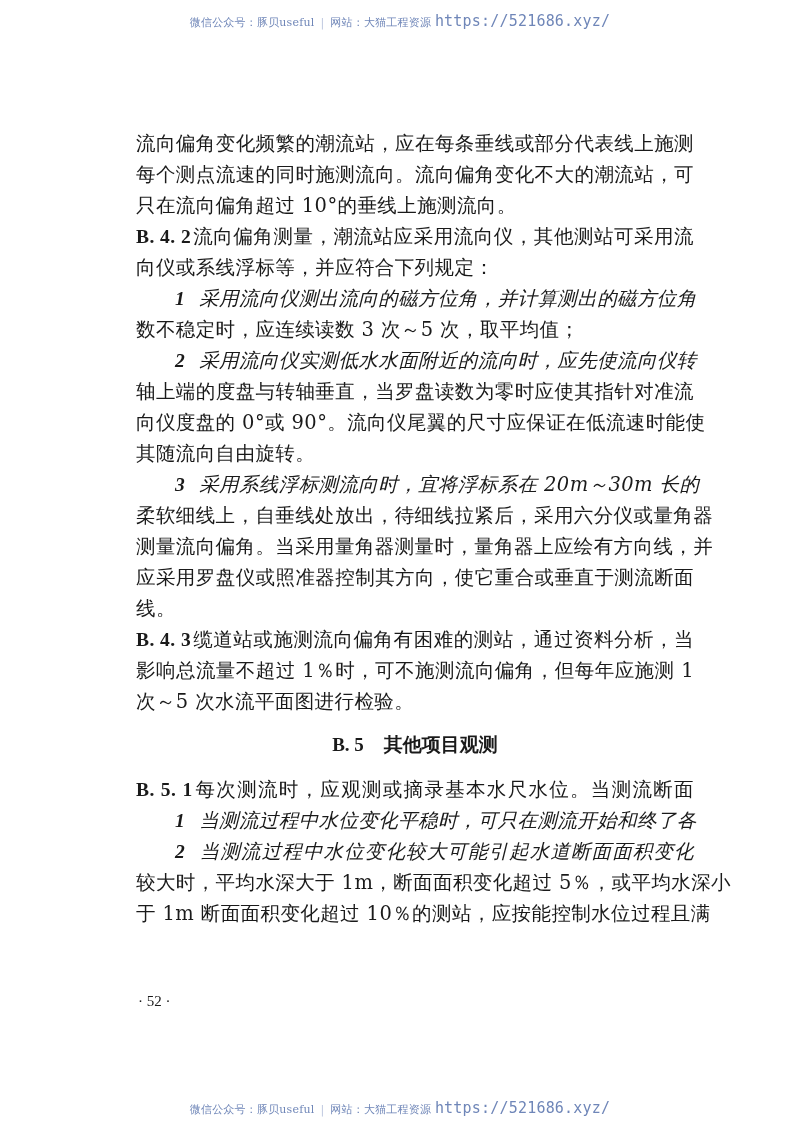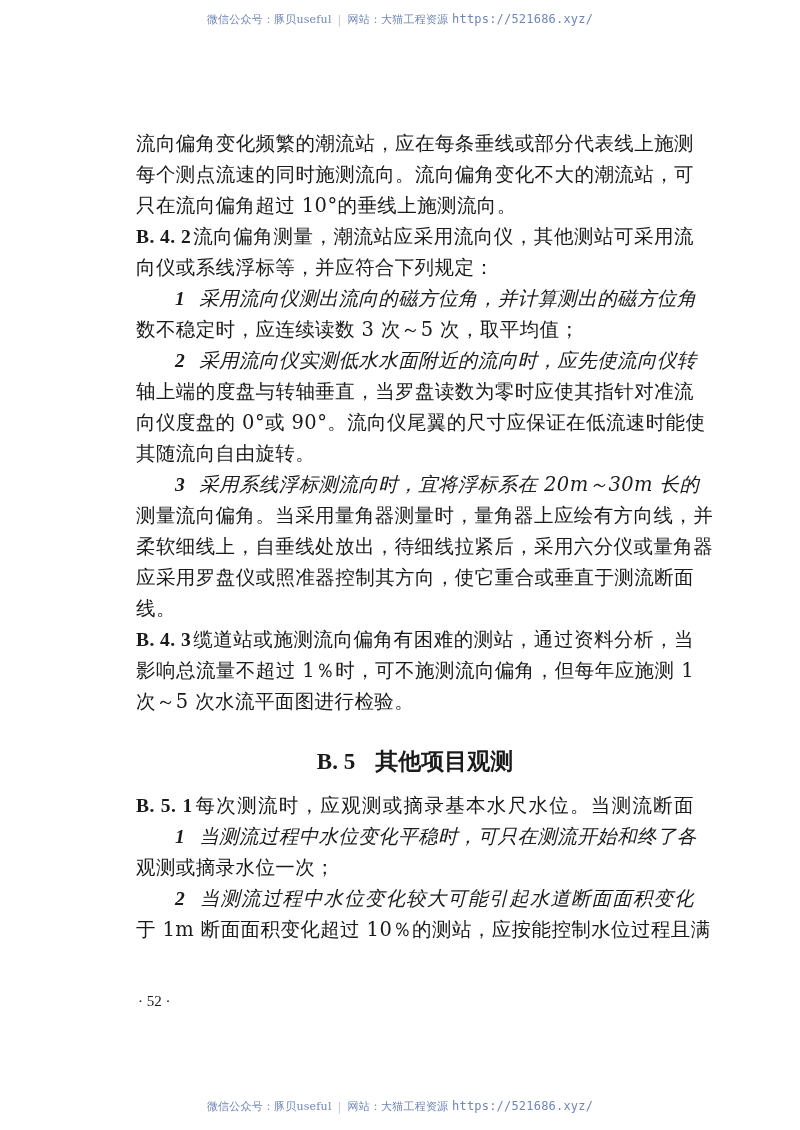--- a/index.html
+++ b/index.html
@@ -6,35 +6,35 @@
   body {
     width: 800px; height: 1130px; background: #ffffff; position: relative; overflow: hidden;
     font-family: "DejaVu Serif", "Liberation Serif", serif; color: #1a1a1a;
   }
   .watermark {
     position: absolute; left: 0; width: 800px; text-align: center;
     font-size: 11px; color: #6f86b8; letter-spacing: 0.2px;
     font-family: "DejaVu Serif", serif;
   }
   .watermark .sep { color: #b8c3dc; margin: 0 6px; }
-  .watermark .url { font-family: "DejaVu Sans Mono", "Liberation Mono", monospace; font-size: 12px; }
+  .watermark .url { font-family: "DejaVu Sans Mono", "Liberation Mono", monospace; font-size: 15px; }
   #wm-top { top: 12px; }
   #wm-bottom { top: 1099px; }
   .content { position: absolute; left: 136px; top: 128px; width: 558px; }
   .line {
     height: 31px; line-height: 31px; font-size: 19.5px; white-space: nowrap;
     text-align: justify; text-align-last: justify; letter-spacing: 0.4px;
   }
   .line.last { text-align-last: left; }
   .indent { padding-left: 39px; font-style: italic; }
   .num { font-weight: bold; font-family: "Liberation Serif", serif; margin-right: 14px; }
   .clause { font-weight: bold; font-family: "Liberation Serif", serif; margin-right: 2px; }
   .heading {
-    height: 31px; line-height: 31px; margin: 28px 0 14px 0; text-align: center;
-    font-size: 23px; font-weight: bold;
+    height: 31px; line-height: 31px; margin: 12px 0 14px 0; text-align: center;
+    font-size: 19px; font-weight: bold;
   }
   .heading .hnum { font-family: "Liberation Serif", serif; margin-right: 20px; }
   .pageno {
     position: absolute; left: 138px; top: 993px; font-size: 15px;
     font-family: "Liberation Serif", serif;
   }
 </style>
 </head>
 <body>
 
@@ -53,37 +53,37 @@
 
   <div class="line indent"><span class="num">1</span><span>采用流向仪测出流向的磁方位角，并计算测出的磁方位角</span></div>
   <div class="line last">数不稳定时，应连续读数 3 次～5 次，取平均值；</div>
 
   <div class="line indent"><span class="num">2</span><span>采用流向仪实测低水水面附近的流向时，应先使流向仪转</span></div>
   <div class="line">轴上端的度盘与转轴垂直，当罗盘读数为零时应使其指针对准流</div>
   <div class="line">向仪度盘的 0°或 90°。流向仪尾翼的尺寸应保证在低流速时能使</div>
   <div class="line last">其随流向自由旋转。</div>
 
   <div class="line indent"><span class="num">3</span><span>采用系线浮标测流向时，宜将浮标系在 20m～30m 长的</span></div>
+  <div class="line">柔软细线上，自垂线处放出，待细线拉紧后，采用六分仪或量角器</div>
   <div class="line">测量流向偏角。当采用量角器测量时，量角器上应绘有方向线，并</div>
-  <div class="line">柔软细线上，自垂线处放出，待细线拉紧后，采用六分仪或量角器</div>
   <div class="line">应采用罗盘仪或照准器控制其方向，使它重合或垂直于测流断面</div>
   <div class="line last">线。</div>
 
   <div class="line"><span class="clause">B. 4. 3</span><span>缆道站或施测流向偏角有困难的测站，通过资料分析，当</span></div>
   <div class="line">影响总流量不超过 1％时，可不施测流向偏角，但每年应施测 1</div>
   <div class="line last">次～5 次水流平面图进行检验。</div>
 
   <div class="heading"><span class="hnum">B. 5</span><span>其他项目观测</span></div>
 
   <div class="line"><span class="clause">B. 5. 1</span><span>每次测流时，应观测或摘录基本水尺水位。当测流断面</span></div>
 
   <div class="line indent"><span class="num">1</span><span>当测流过程中水位变化平稳时，可只在测流开始和终了各</span></div>
-  <div class="line last">观测或摘录水位一次；</div>
 
   <div class="line indent"><span class="num">2</span><span>当测流过程中水位变化较大可能引起水道断面面积变化</span></div>
+  <div class="line">较大时，平均水深大于 1m，断面面积变化超过 5％，或平均水深小</div>
   <div class="line">于 1m 断面面积变化超过 10％的测站，应按能控制水位过程且满</div>
 </div>
 
 <div class="pageno">· 52 ·</div>
 
 <div class="watermark" id="wm-bottom">
   <span>微信公众号：豚贝useful</span><span class="sep">|</span><span>网站：大猫工程资源</span> <span class="url">https://521686.xyz/</span>
 </div>
 
 </body></html>

